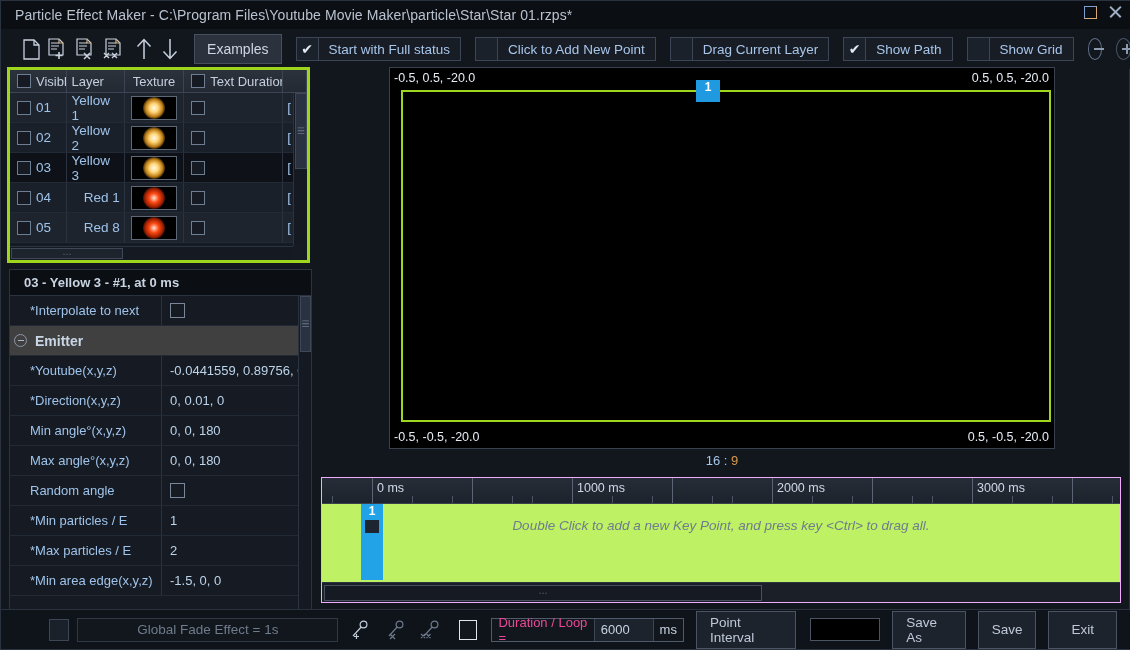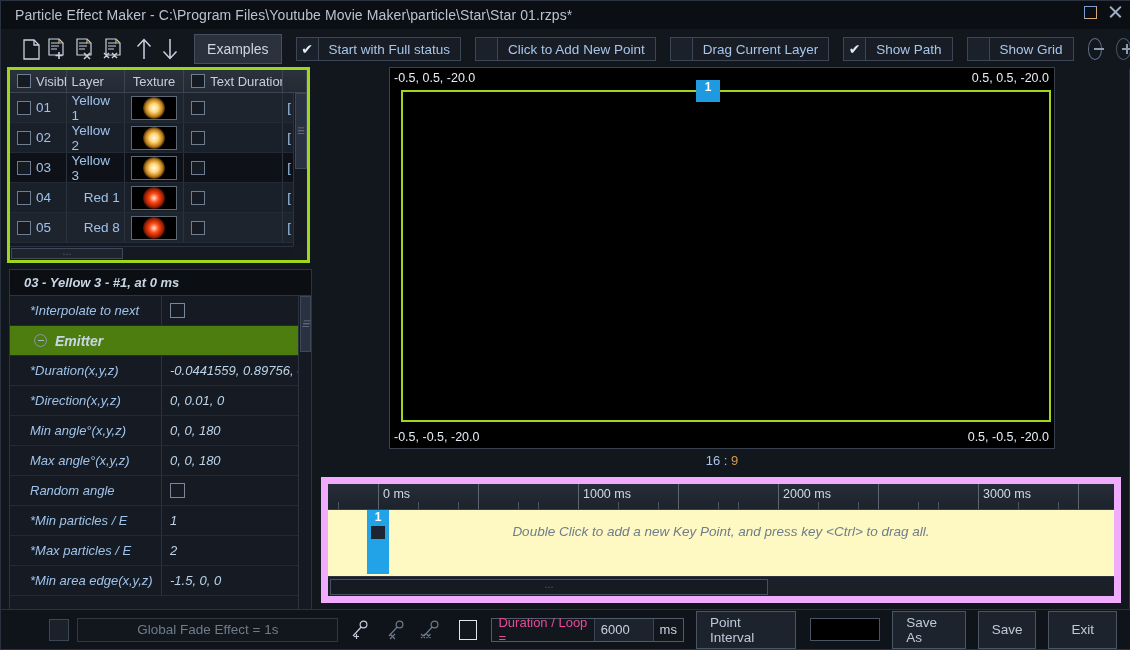--- a/index.html
+++ b/index.html
@@ -185,21 +185,20 @@
     background: #1d242e; border: 1px solid #3e4857;
     display: flex; align-items: center; justify-content: center;
     color: #6d7a8c; font-size: 9px;
   }
 
   
   #prop-panel {
     position: absolute; left: 8px; top: 268px; width: 303px; height: 342px;
     background: #161b23; border: 1px solid #2b3340;
     overflow: hidden;
-    font-style: italic;
   }
   #prop-title {
     height: 26px; background: #0b0e13;
     display: flex; align-items: center; padding-left: 14px;
     font-size: 13px; color: #c9d4e2; font-weight: bold;
     border-bottom: 1px solid #2b3340;
   }
   .prop-row {
     display: flex; height: 30px; border-bottom: 1px solid #222a35;
   }
@@ -208,22 +207,22 @@
     display: flex; align-items: center; padding-left: 20px;
     font-size: 13px; color: #9fc3ea;
     border-right: 1px solid #2b3340;
   }
   .prop-val {
     flex: 1; display: flex; align-items: center; padding-left: 8px;
     font-size: 13px; color: #bcd3ea;
   }
   .prop-group {
     display: flex; align-items: center; height: 30px;
-    background: #4d7c0f; border-bottom: 1px solid #222a35;
-    padding-left: 24px;
+    background: #404040; border-bottom: 1px solid #222a35;
+    padding-left: 4px;
   }
   .grp-toggle {
     width: 13px; height: 13px; border-radius: 50%;
     border: 1px solid #8b97a8; position: relative; margin-right: 8px;
   }
   .grp-toggle:before {
     content: ""; position: absolute; left: 2.5px; top: 5px;
     width: 6px; height: 1.4px; background: #aab5c4;
   }
   .grp-label { font-size: 14px; color: #c9d6e6; font-weight: bold; }
@@ -267,21 +266,21 @@
     position: absolute; left: 388px; top: 452px; width: 666px;
     text-align: center; font-size: 13px;
   }
   #aspect .a1 { color: #a8c6ea; }
   #aspect .sep { color: #a8c6ea; }
   #aspect .a2 { color: #d79b4e; }
 
   
   #timeline {
     position: absolute; left: 320px; top: 476px; width: 800px; height: 126px;
-    background: #fef9c3; border: 7px solid #f0abfc;
+    background: #bef264; border: 1px solid #f0abfc;
   }
   #ruler {
     position: absolute; left: 0; top: 0; right: 0; height: 26px;
     background: linear-gradient(#262d38, #1d232c);
     border-bottom: 1px solid #39414e;
     overflow: hidden;
   }
   .maj-tick {
     position: absolute; top: 0; height: 26px;
     border-left: 1px solid #5b6574;
@@ -578,21 +577,21 @@
         <span class="prop-chk"></span>
       </div>
     </div>
 
     <div class="prop-group">
       <span class="grp-toggle"></span>
       <span class="grp-label">Emitter</span>
     </div>
 
     <div class="prop-row">
-      <div class="prop-name">*Duration(x,y,z)</div>
+      <div class="prop-name">*Youtube(x,y,z)</div>
       <div class="prop-val">-0.0441559, 0.89756, 0</div>
     </div>
     <div class="prop-row">
       <div class="prop-name">*Direction(x,y,z)</div>
       <div class="prop-val">0, 0.01, 0</div>
     </div>
     <div class="prop-row">
       <div class="prop-name">Min angle°(x,y,z)</div>
       <div class="prop-val">0, 0, 180</div>
     </div>

